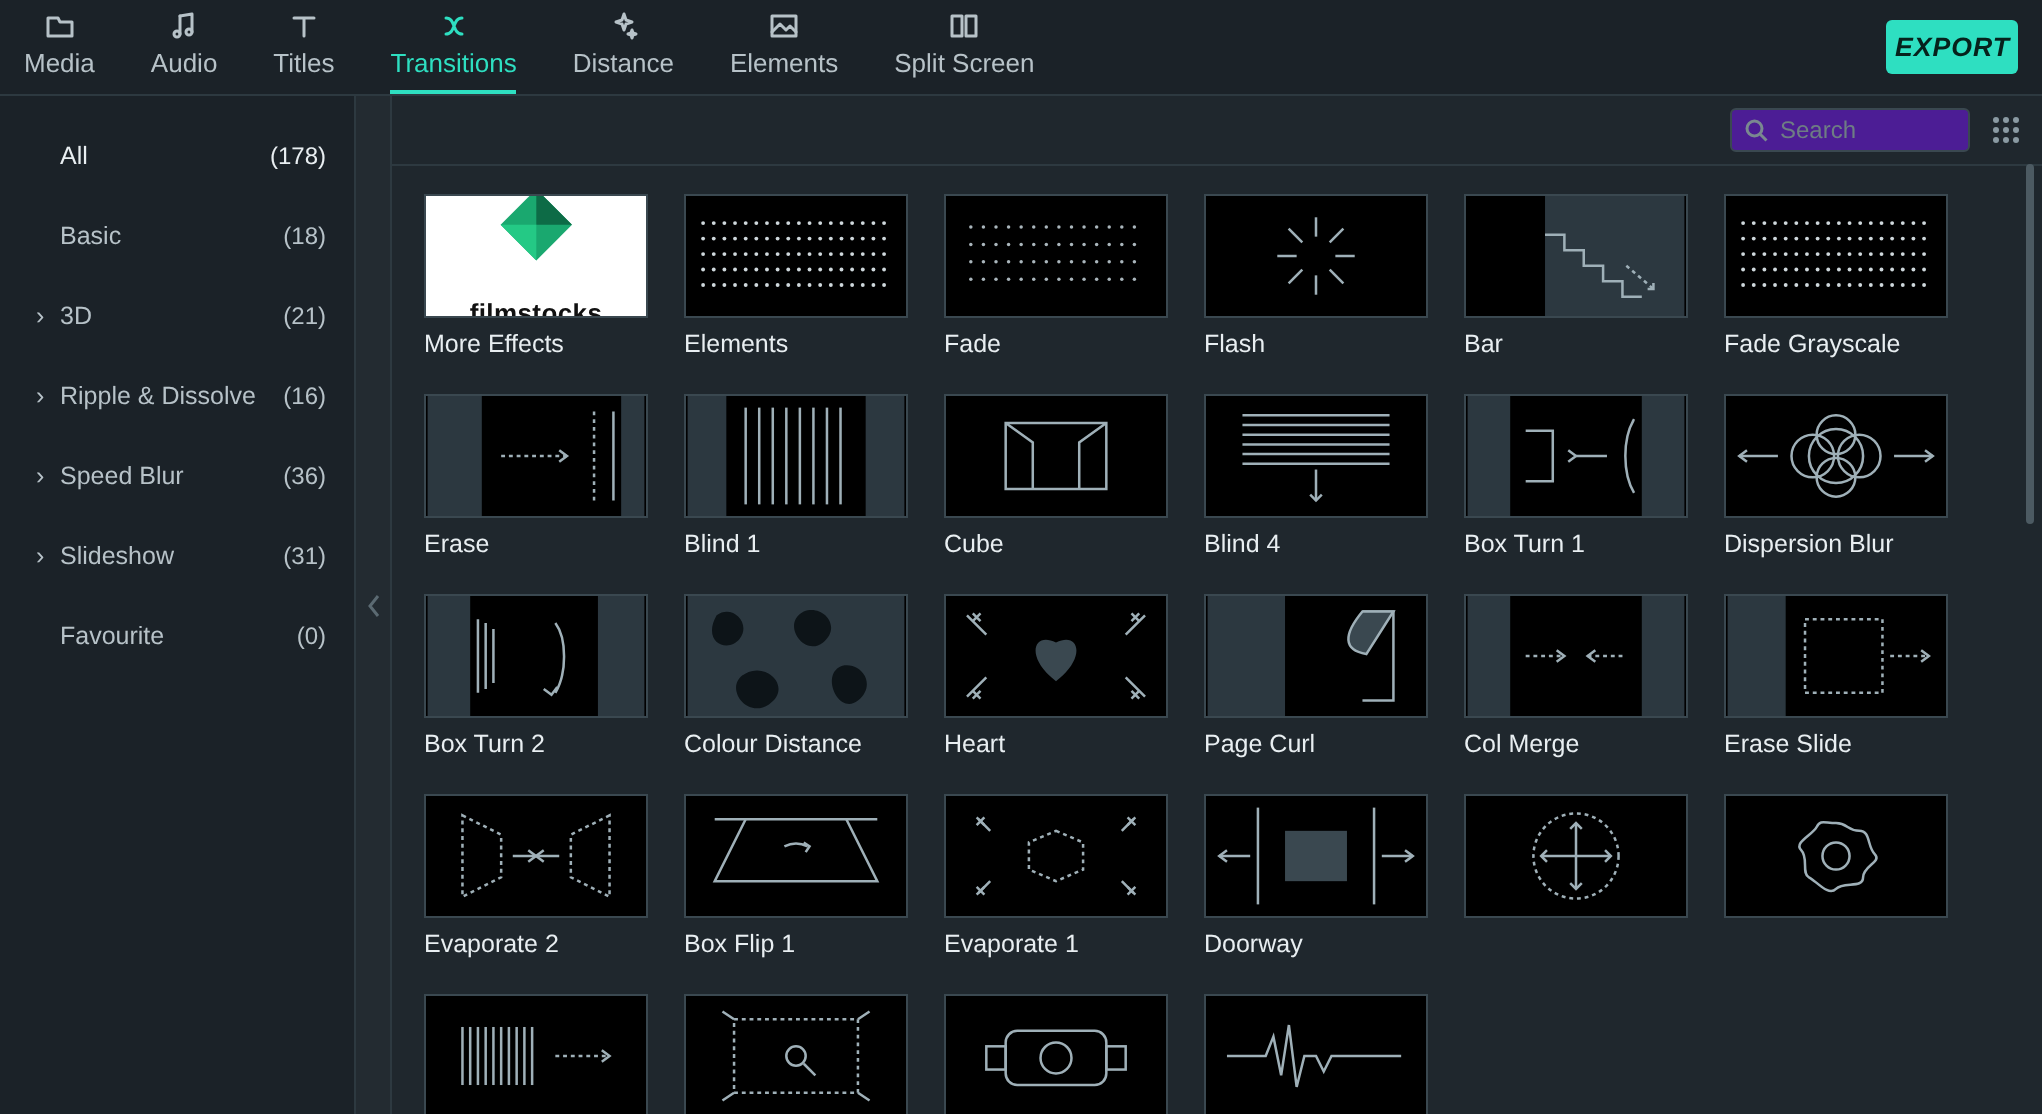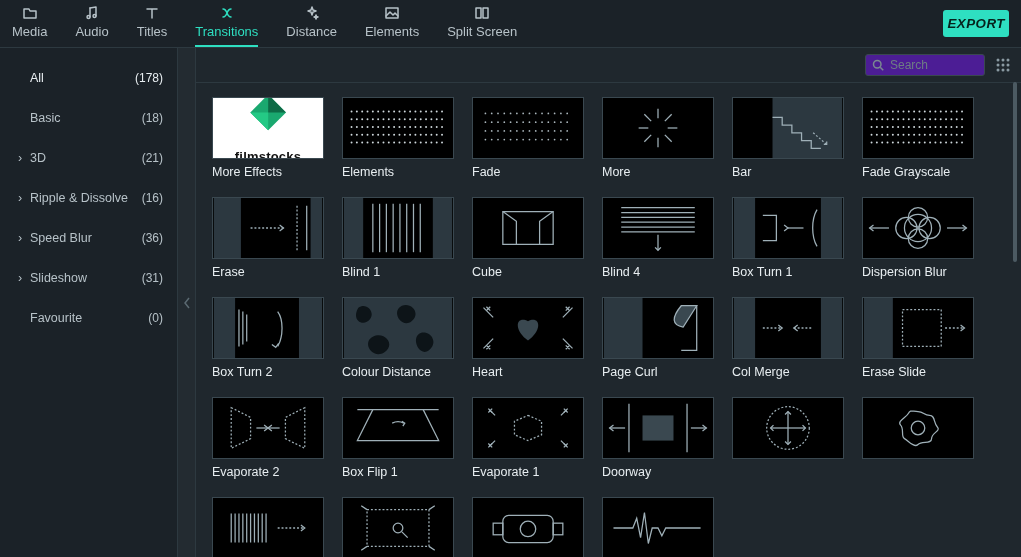--- a/index.html
+++ b/index.html
@@ -445,21 +445,21 @@
                 <line stroke="#9fb0b8" fill="none" stroke-width="1.3" x1="66" y1="31" x2="76" y2="31"></line>
                 <line stroke="#9fb0b8" fill="none" stroke-width="1.3" x1="63.071067811865476" y1="38.071067811865476" x2="70.14213562373095" y2="45.14213562373095"></line>
                 <line stroke="#9fb0b8" fill="none" stroke-width="1.3" x1="56" y1="41" x2="56" y2="51"></line>
                 <line stroke="#9fb0b8" fill="none" stroke-width="1.3" x1="48.928932188134524" y1="38.071067811865476" x2="41.85786437626905" y2="45.14213562373095"></line>
                 <line stroke="#9fb0b8" fill="none" stroke-width="1.3" x1="46" y1="31" x2="36" y2="31.000000000000004"></line>
                 <line stroke="#9fb0b8" fill="none" stroke-width="1.3" x1="48.928932188134524" y1="23.928932188134524" x2="41.85786437626905" y2="16.85786437626905"></line>
                 <line stroke="#9fb0b8" fill="none" stroke-width="1.3" x1="56" y1="21" x2="55.99999999999999" y2="11"></line>
                 <line stroke="#9fb0b8" fill="none" stroke-width="1.3" x1="63.071067811865476" y1="23.928932188134524" x2="70.14213562373095" y2="16.857864376269045"></line>
               </svg>
             </div>
-            <div class="label">More</div>
+            <div class="label">Flash</div>
           </div>
           <div class="item">
             <div class="thumb">
               <svg viewBox="0 0 112 62">
                 <rect x="40" y="0" width="72" height="62" fill="#2c3840"></rect>
                 <path stroke="#9fb0b8" fill="none" stroke-width="1.3" d="M40 20h10v8h10v8h10v8h10v8h10"></path>
                 <path stroke="#9fb0b8" fill="none" stroke-width="1.3" stroke-dasharray="2 2" d="M82 36 L96 48"></path>
                 <path stroke="#9fb0b8" fill="none" stroke-width="1.3" d="M93 48 L96 48 L96 45"></path>
               </svg>
             </div>

